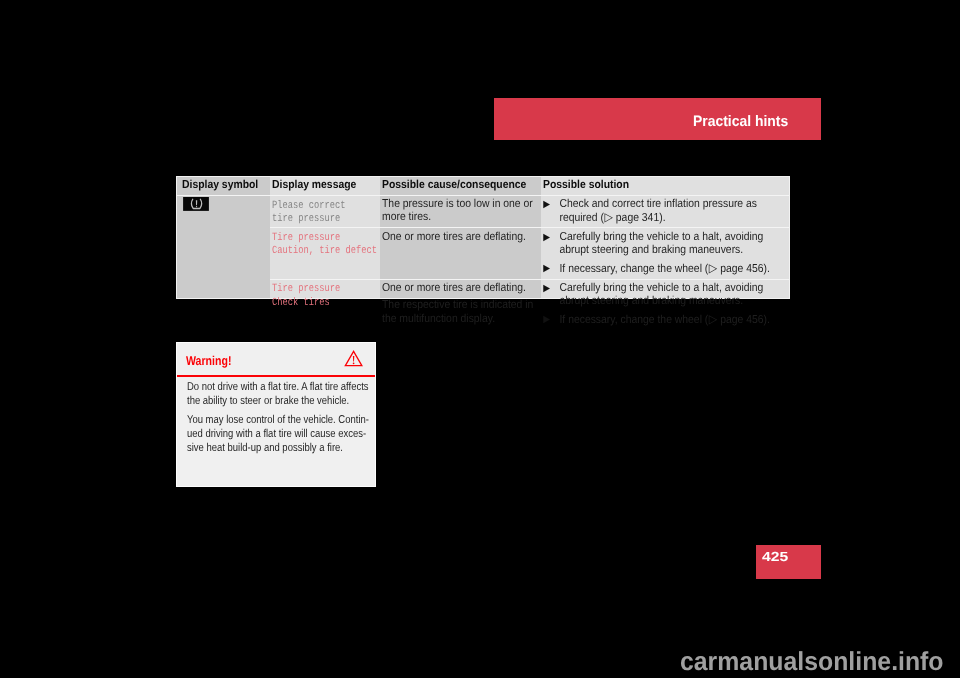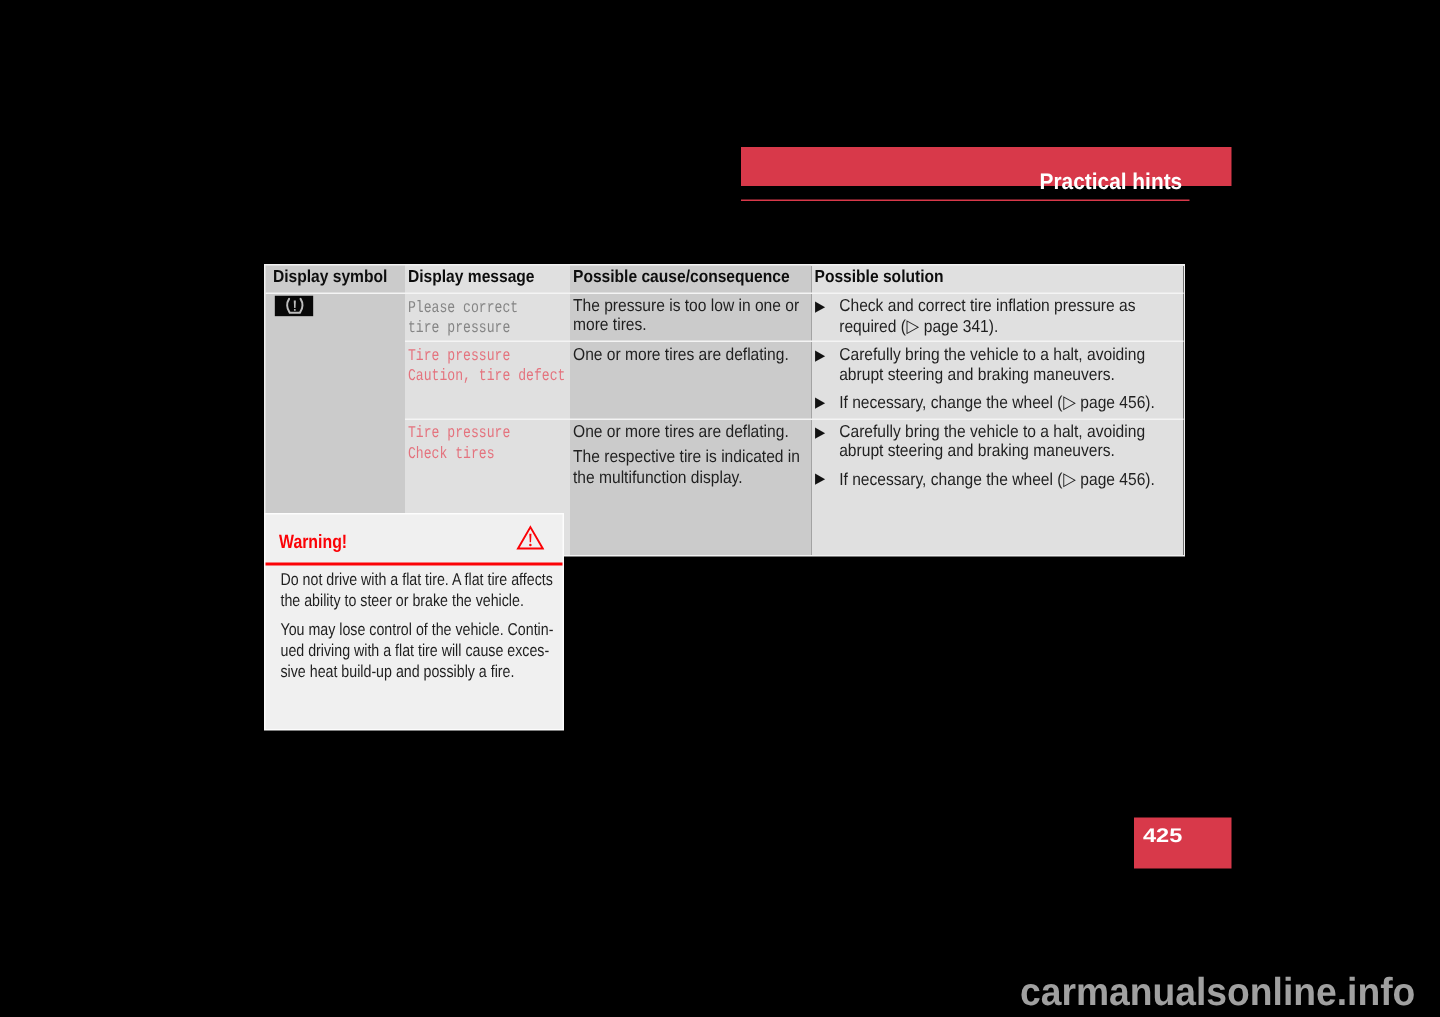--- a/index.html
+++ b/index.html
@@ -2,28 +2,28 @@
 <html><head>
 <meta charset="utf-8">
 <title>Practical hints</title>
 <style>
   html,body{margin:0;padding:0;}
   body{width:960px;height:678px;background:#000;overflow:hidden;
        font-family:"Liberation Sans",sans-serif;-webkit-font-smoothing:antialiased;text-rendering:geometricPrecision;}
   .page{position:relative;width:960px;height:678px;overflow:hidden;}
 
   
-  .banner{position:absolute;left:494px;top:98px;width:327px;height:26px;background:#d8394a;}
+  .banner{position:absolute;left:494px;top:98px;width:327px;height:42px;background:#d8394a;}
   .banner-underline{position:absolute;left:494px;top:133px;width:299px;height:1px;background:#d8394a;}
   .banner-title{position:absolute;left:198.8px;top:16.2px;color:#ffffff;font-size:15.1px;
                 font-weight:bold;line-height:15px;white-space:nowrap;
                 transform:scaleX(0.922);transform-origin:0 0;}
 
   
-  .tbl{position:absolute;left:177px;top:177px;width:612px;height:193px;
+  .tbl{position:absolute;left:177px;top:177px;width:612px;height:121px;
        box-shadow:0 0 0 1px #f2f2f2;}
   .col{position:absolute;top:0;bottom:0;}
   .col-dark{background:#cbcbcb;}
   .col-light{background:#e0e0e0;}
   .rowline{position:absolute;left:93px;width:519px;height:1px;background:#f4f4f4;}
   .cellbox{position:absolute;}
   .hdr{font-size:11.56px;font-weight:bold;color:#0d0d0d;line-height:11px;white-space:nowrap;
        transform:scaleX(0.9);transform-origin:0 0;}
   .body-txt{font-size:11.56px;color:#1f1f1f;line-height:13.3px;
             transform:scaleX(0.9);transform-origin:0 0;}

